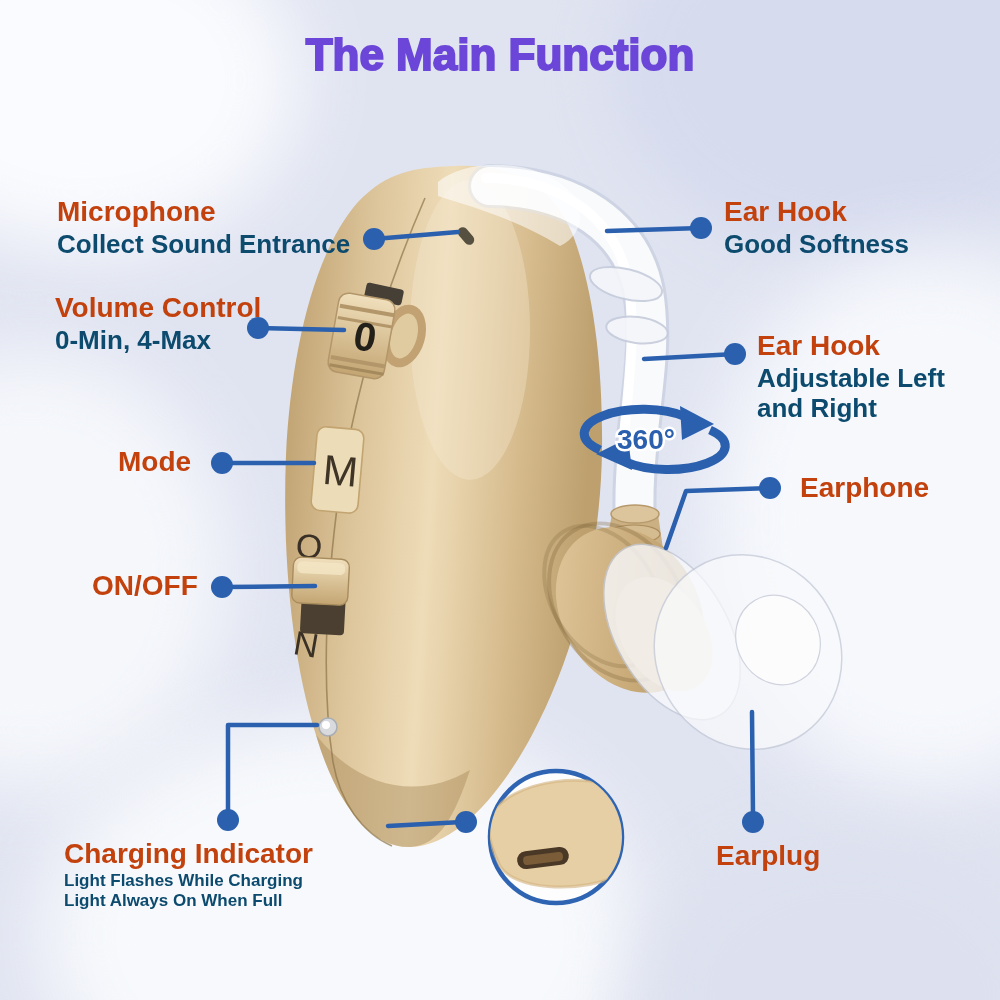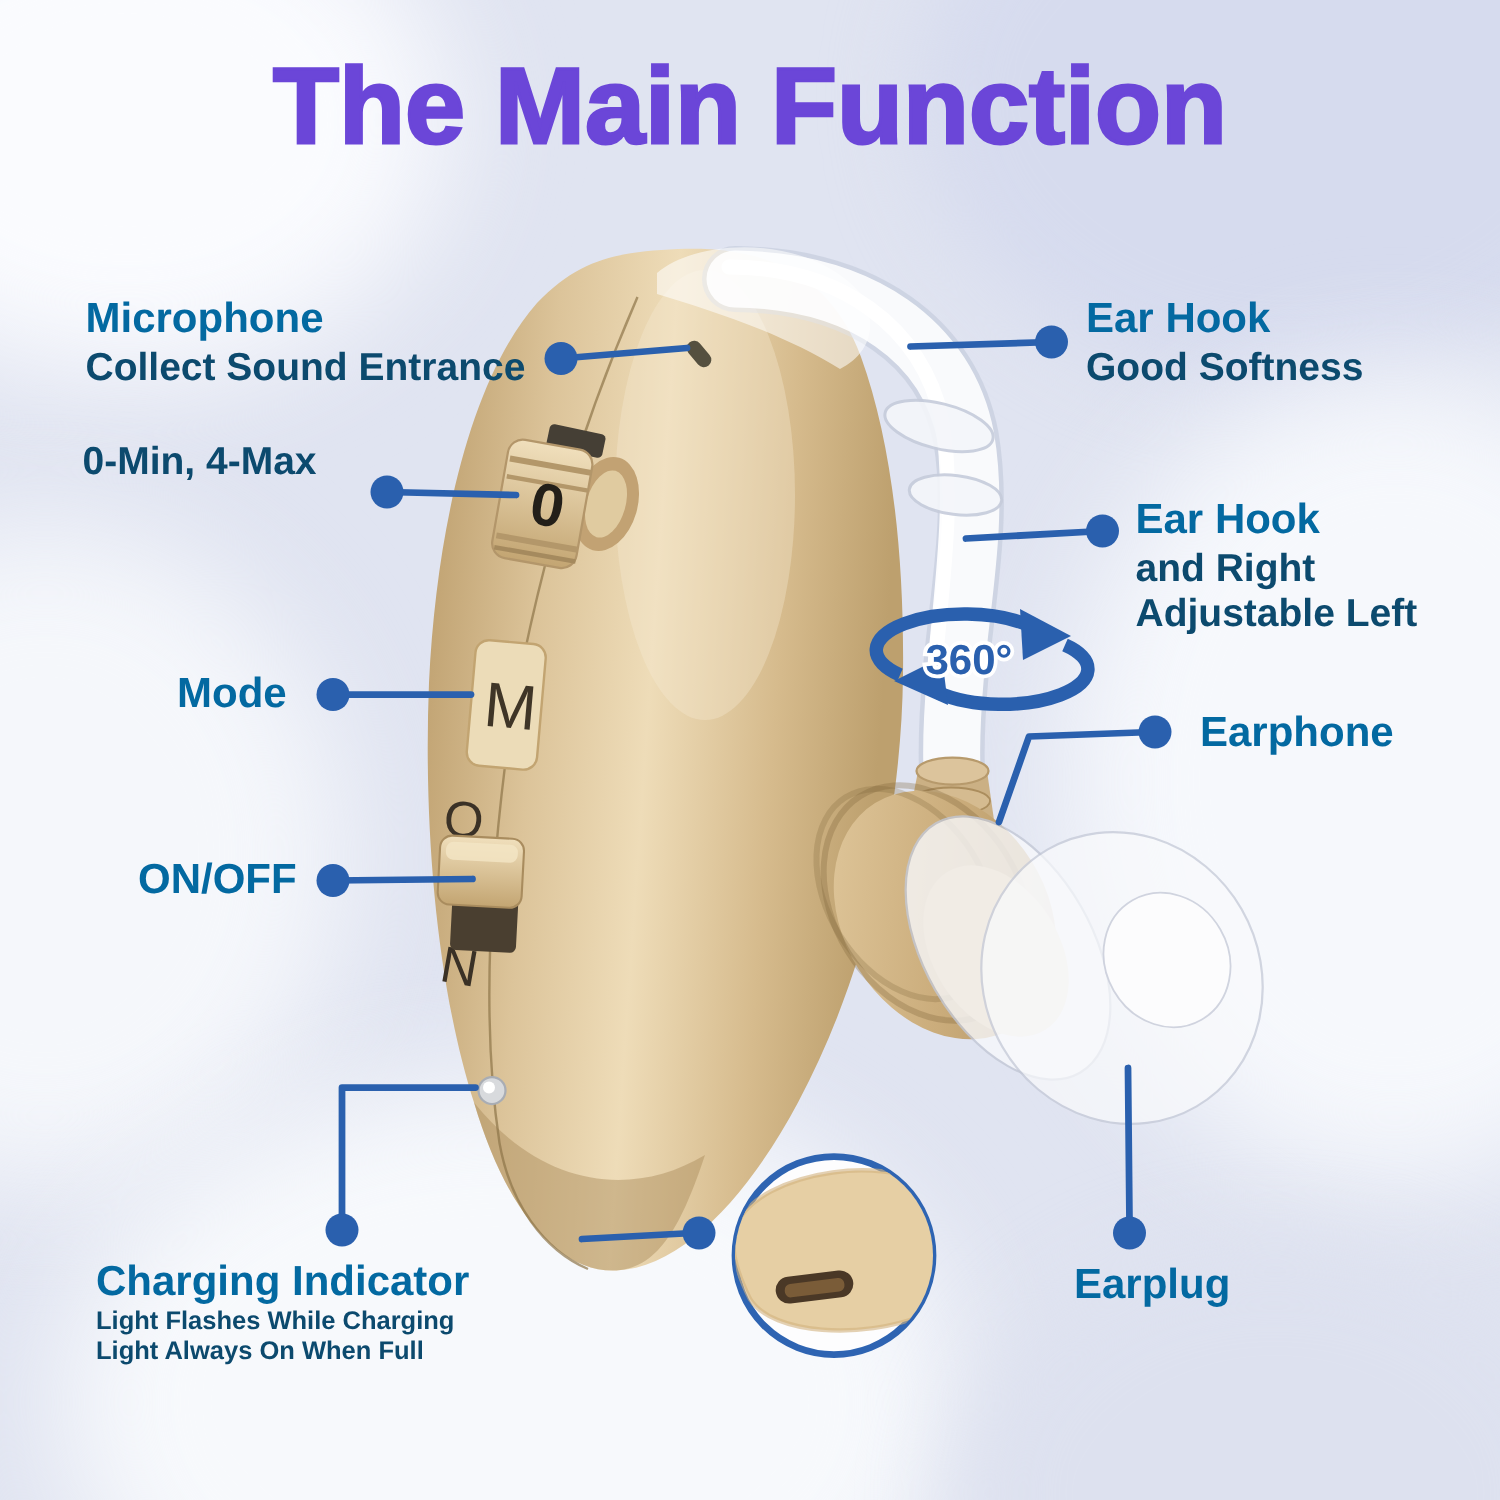--- a/index.html
+++ b/index.html
@@ -13,25 +13,25 @@
   .b2{right:-110px;top:-130px;width:500px;height:390px;background:#d6dbee;filter:blur(28px);}
   .b3{right:-150px;top:250px;width:440px;height:540px;background:#f6f8fc;}
   .b4{left:-170px;top:350px;width:400px;height:440px;background:#f5f7fb;}
   .b5{left:40px;bottom:-150px;width:600px;height:430px;background:#f7f9fc;}
   .b6{right:-60px;bottom:-160px;width:420px;height:330px;background:#dde1ef;filter:blur(30px);}
 
   #art{position:absolute;left:0;top:0;}
 
   .page-title{
     position:absolute;left:0;right:0;top:30px;text-align:center;
-    font-size:72px;font-weight:bold;color:#6b46d8;
+    font-size:44px;font-weight:bold;color:#6b46d8;
     -webkit-text-stroke:2px #6b46d8;letter-spacing:0px;
   }
   .callout{position:absolute;line-height:1.17;}
-  .c-title{font-size:28px;font-weight:bold;color:#0369a1;}
+  .c-title{font-size:28px;font-weight:bold;color:#c2410c;}
   .c-desc{font-size:26px;font-weight:bold;color:#0c4a6e;}
   .c-desc.big{font-size:17px;}
 
   .pos-mic{left:57px;top:196px;}
   .pos-vol{left:55px;top:292px;}
   .pos-mode{left:118px;top:446px;}
   .pos-onoff{left:92px;top:570px;}
   .pos-chg{left:64px;top:838px;}
   .pos-eh1{left:724px;top:196px;}
   .pos-eh2{left:757px;top:330px;}
@@ -211,20 +211,21 @@
   </svg>
 
   <div class="page-title">The Main Function</div>
 
   <div class="callout pos-mic">
     <div class="c-title">Microphone</div>
     <div class="c-desc">Collect Sound Entrance</div>
   </div>
 
   <div class="callout pos-vol">
+    <div class="c-title">Volume Control</div>
     <div class="c-desc">0-Min, 4-Max</div>
   </div>
 
   <div class="callout pos-mode">
     <div class="c-title">Mode</div>
   </div>
 
   <div class="callout pos-onoff">
     <div class="c-title">ON/OFF</div>
   </div>
@@ -235,22 +236,22 @@
     <div class="c-desc big">Light Always On When Full</div>
   </div>
 
   <div class="callout pos-eh1">
     <div class="c-title">Ear Hook</div>
     <div class="c-desc">Good Softness</div>
   </div>
 
   <div class="callout pos-eh2">
     <div class="c-title">Ear Hook</div>
+    <div class="c-desc">Adjustable Left</div>
     <div class="c-desc">and Right</div>
-    <div class="c-desc">Adjustable Left</div>
   </div>
 
   <div class="callout pos-earphone">
     <div class="c-title">Earphone</div>
   </div>
 
   <div class="callout pos-earplug">
     <div class="c-title">Earplug</div>
   </div>
 

